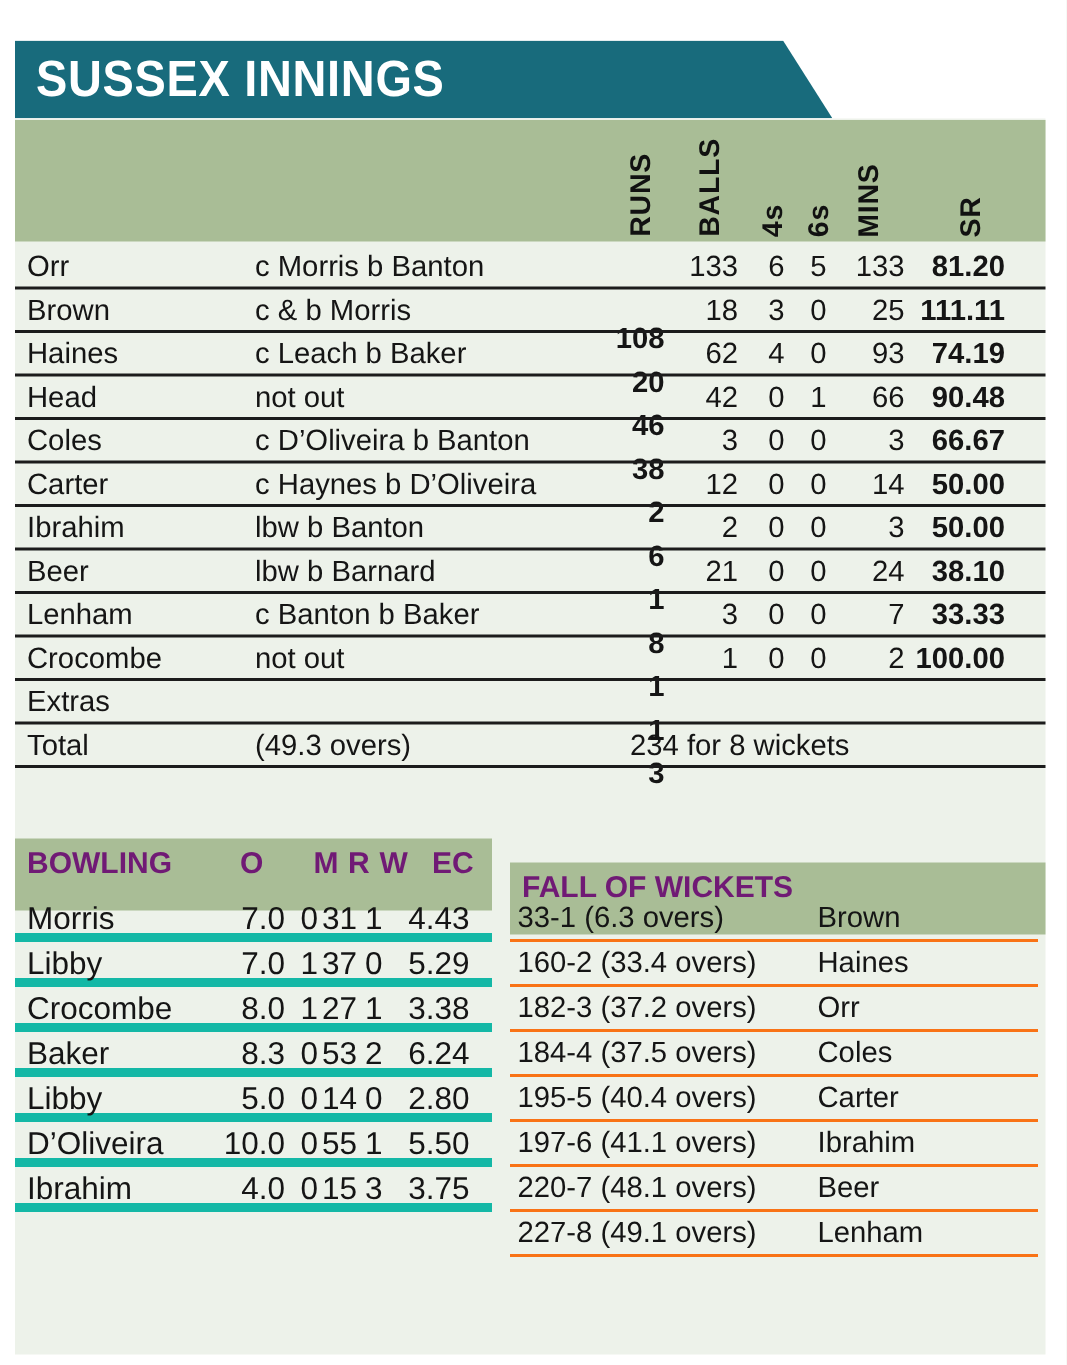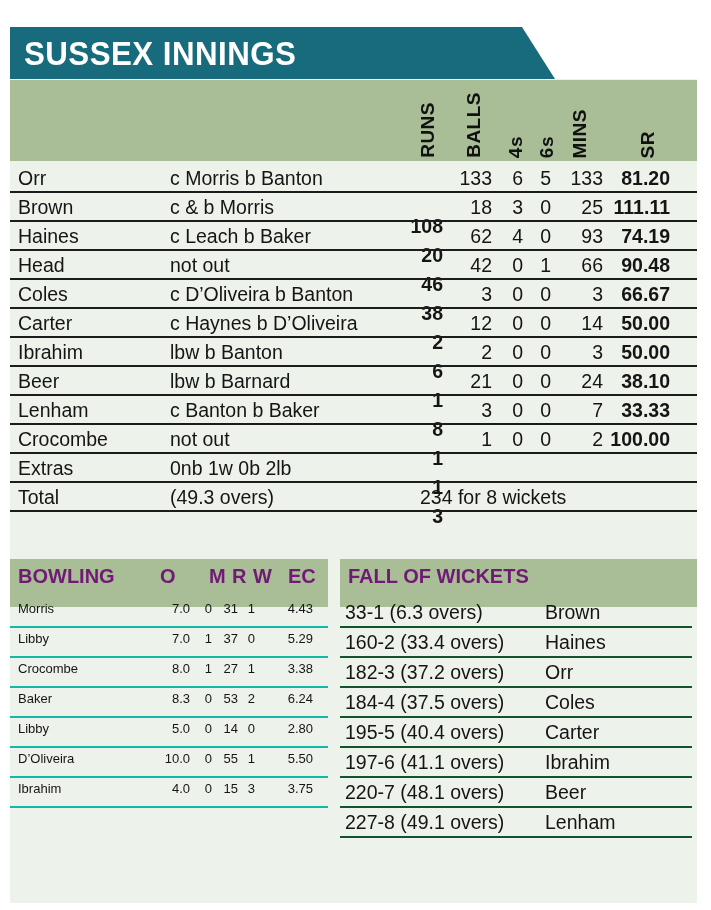--- a/index.html
+++ b/index.html
@@ -58,46 +58,46 @@
   .c-6s    { right:146px; }
   .c-mins  { right:94px; }
   .c-sr    { right:27px;font-weight:bold; }
   .c-total { left:410px; font-weight:normal; }
   
   .sec-head {
     position:absolute; top:480px; height:48px; background:var(--sage);
     box-sizing:border-box; font-size:20px; font-weight:bold; color:#701a75;text-align:center;
   }
   .bowl-head { left:0; width:318px; }
-  .fow-head  { left:330px; width:357px; }
+  .fow-head  { left:330px; width:357px;margin-top:16px; }
   .sec-title { position:absolute; left:8px; top:6px; white-space:nowrap; }
   .bowl-col { position:absolute; top:6px; }
   .bc-o  { left:150px; }
   .bc-m  { left:199px; }
   .bc-r  { left:222px; }
   .bc-w  { left:243px; }
   .bc-ec { left:278px; }
   
   .bowl-rows { position:absolute; left:0; top:519px; width:318px; }
   .orow {
     position:relative; height:30px; box-sizing:border-box;
-    border-bottom:2px solid #14b8a6; font-size:13px;
+    border-bottom:6px solid #14b8a6; font-size:21px;
   }
   .orow .cell { position:absolute; top:3px; white-space:nowrap; }
   .o-name { left:8px; }
   .o-o  { right:138px; }
   .o-m  { right:116px; }
   .o-r  { right:90px; }
   .o-w  { right:73px; }
   .o-ec { right:15px; }
   
   .fow-rows { position:absolute; left:330px; top:519px; width:352px; }
   .frow {
     position:relative; height:30px; box-sizing:border-box;
-    border-bottom:2px solid #14532d; font-size:19.5px;
+    border-bottom:2px solid #f97316; font-size:19.5px;
   }
   .frow .cell { position:absolute; top:3px; white-space:nowrap; }
   .f-score { left:5px; }
   .f-name  { left:205px; }
 </style>
 </head>
 <body style="--teal: #186b7c; --sage: #a9bd96; --panel: #edf2ea;">
 
 <div class="title-band">
   <h1>SUSSEX INNINGS</h1>
@@ -223,21 +223,20 @@
         <span class="cell num c-4s">0</span>
         <span class="cell num c-6s">0</span>
         <span class="cell num c-mins">2</span>
         <span class="cell num c-sr">100.00</span>
       </div>
     </div>
 
   <div class="bat-rows" style="top:375px;">
     <div class="brow">
       <span class="cell c-name">Extras</span>
-      <span class="cell c-dis">0nb 1w 0b 2lb</span>
       <span class="cell num c-runs">3</span>
     </div>
     <div class="brow">
       <span class="cell c-name">Total</span>
       <span class="cell c-dis">(49.3 overs)</span>
       <span class="cell c-total">234 for 8 wickets</span>
     </div>
   </div>
 
   <div class="sec-head bowl-head">

